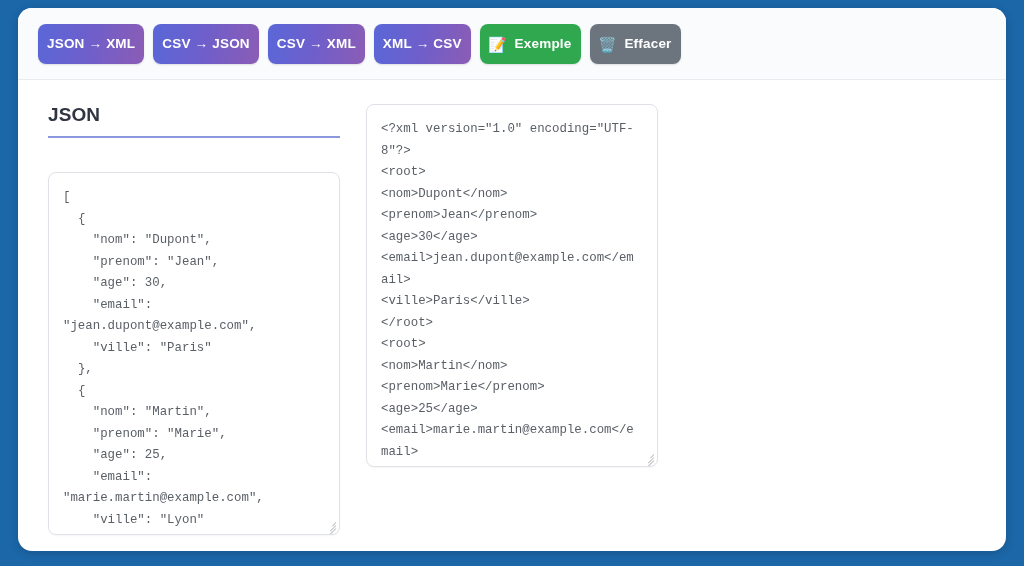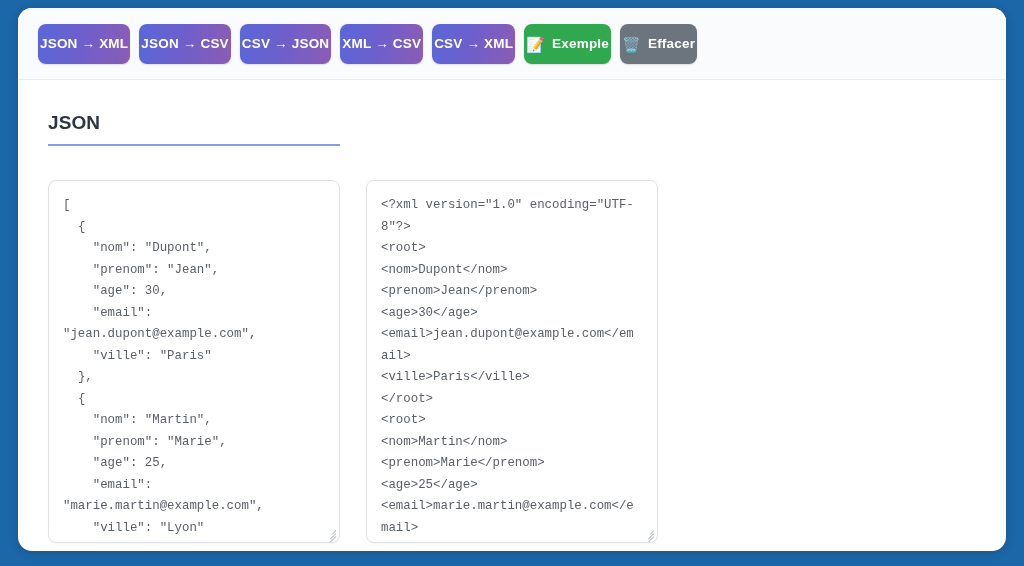--- a/index.html
+++ b/index.html
@@ -38,21 +38,21 @@
     flex: 0 0 auto;
   }
   .btn {
     border: none;
     border-radius: 8px;
     color: #ffffff;
     font-family: "Liberation Sans", sans-serif;
     font-size: 13.5px;
     font-weight: bold;
     letter-spacing: .2px;
-    padding: 0 2px;
+    padding: 0 9px;
     height: 40px;
     line-height: 40px;
     cursor: pointer;
     white-space: nowrap;
     display: inline-flex;
     align-items: center;
     justify-content: center;
     gap: 7px;
     box-shadow: 0 1px 2px rgba(0,0,0,0.12);
   }
@@ -65,23 +65,22 @@
     font-size: 15px;
     line-height: 1;
     filter: saturate(1.1);
   }
 
   
   .content {
     flex: 1 1 auto;
     display: flex;
     gap: 26px;
-    padding: 24px 30px 8px 30px;
+    padding: 24px 30px 0 30px;
     min-height: 0;
-    align-items: flex-end;
   }
   .panel {
     flex: 1 1 0;
     display: flex;
     flex-direction: column;
     min-width: 0;
   }
   .panel-title {
     font-family: "Liberation Sans", sans-serif;
     font-size: 19px;
@@ -144,34 +143,31 @@
 
 <div class="app-card">
 
   <div class="toolbar">
 
     <button class="btn btn-grad">
       <span>JSON → XML</span>
     </button>
 
 
-    <button class="btn btn-grad">
-      <span>JSON → CSV</span>
-    </button>
 
     <button class="btn btn-grad">
       <span>CSV → JSON</span>
     </button>
 
     <button class="btn btn-grad">
+      <span>CSV → XML</span>
+    </button>
+
+    <button class="btn btn-grad">
       <span>XML → CSV</span>
-    </button>
-
-    <button class="btn btn-grad">
-      <span>CSV → XML</span>
     </button>
 
     <button class="btn btn-green">
       <span class="emo">📝</span>
       <span>Exemple</span>
     </button>
 
     <button class="btn btn-gray">
       <span class="emo">🗑️</span>
       <span>Effacer</span>

